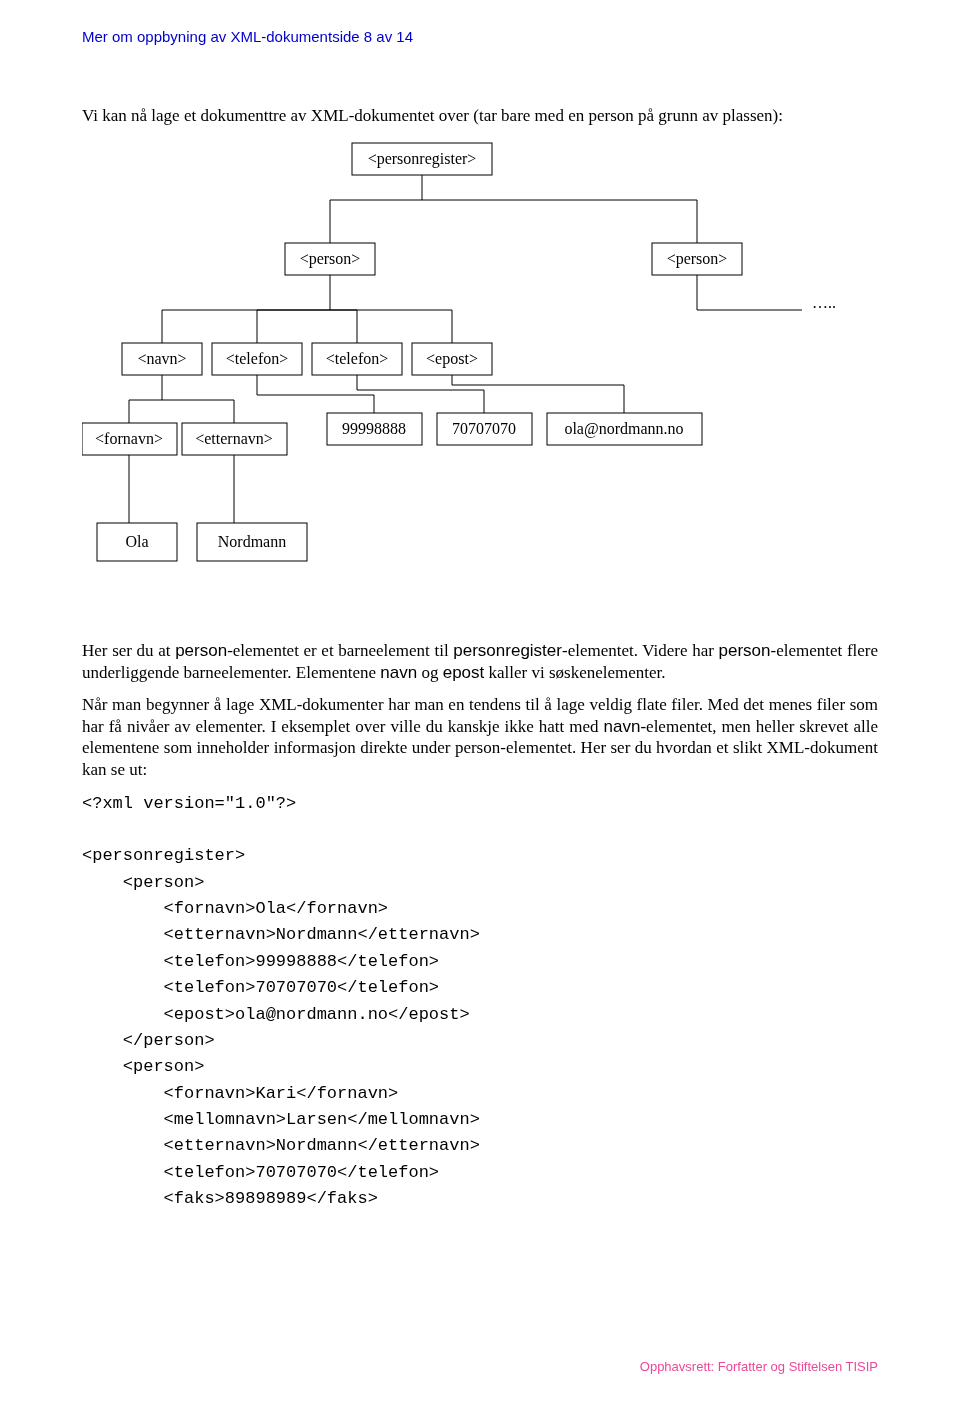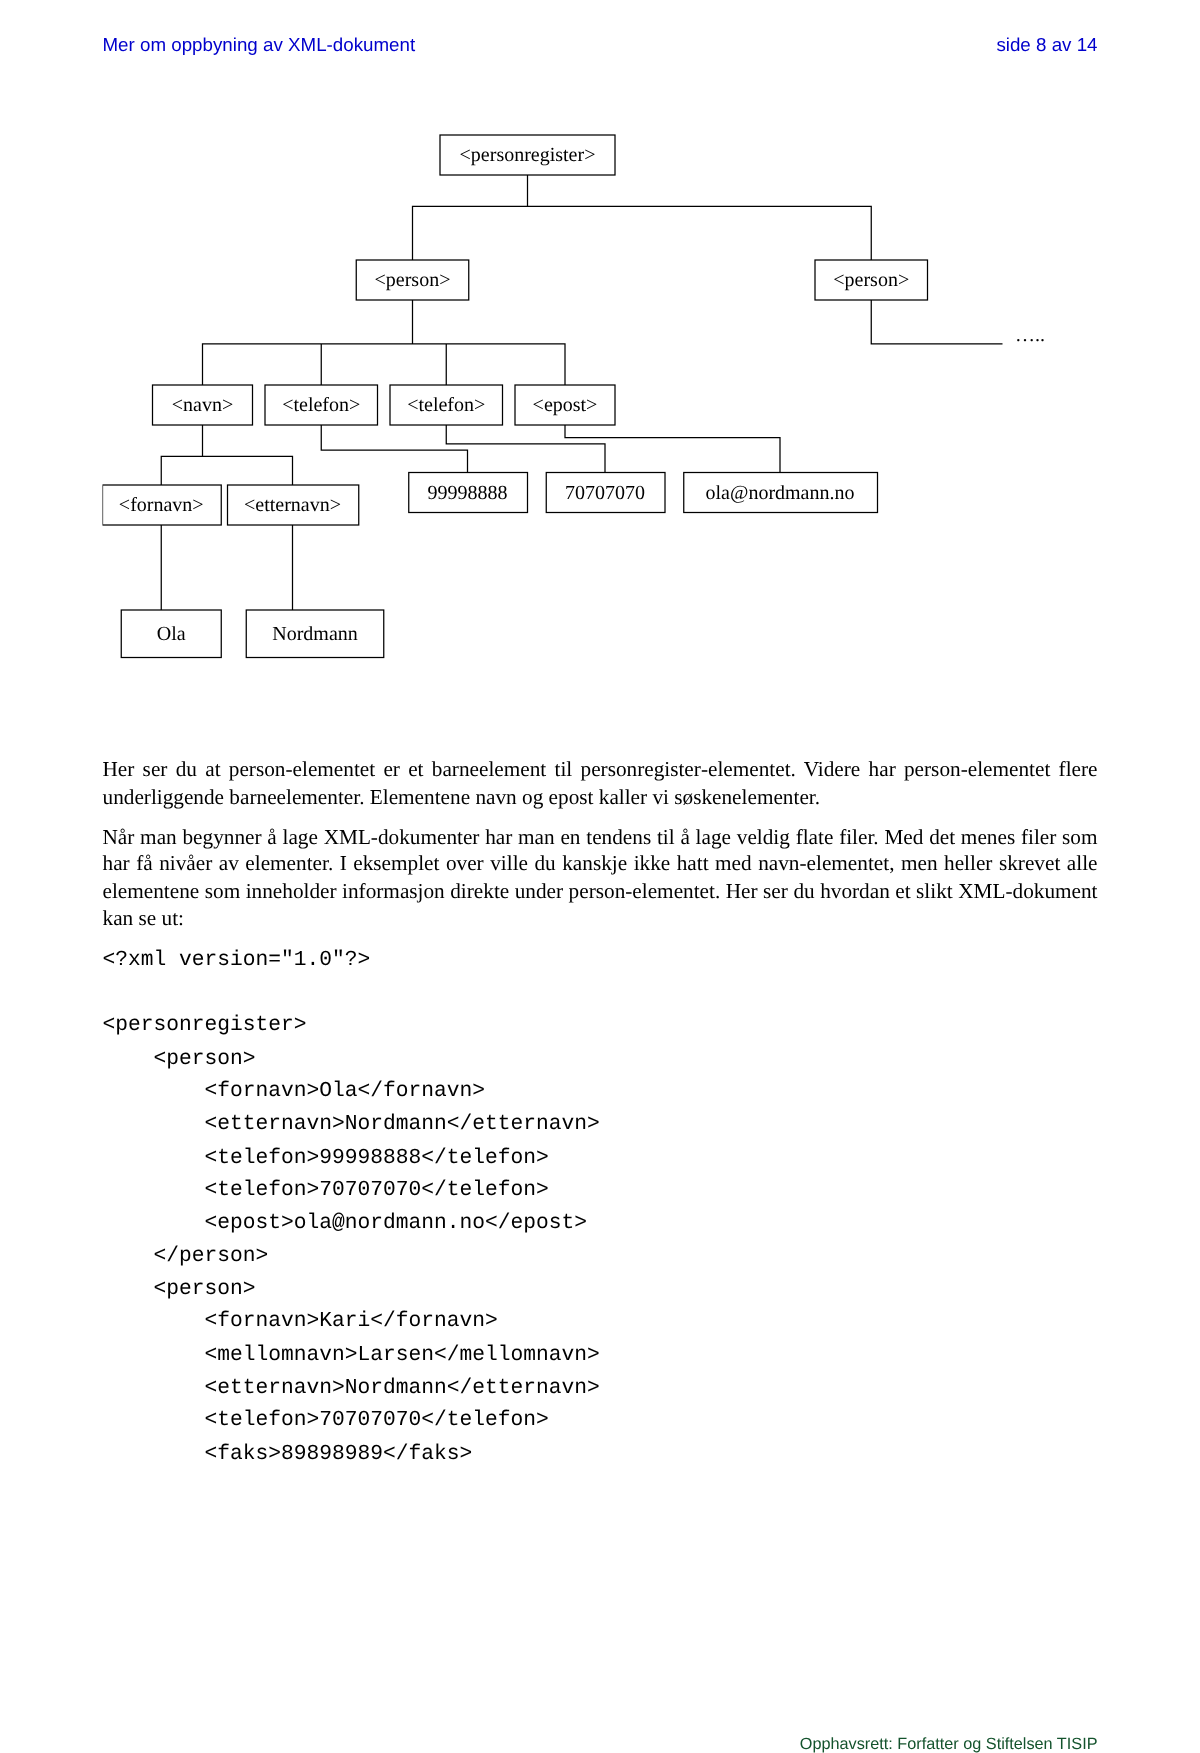--- a/index.html
+++ b/index.html
@@ -13,21 +13,20 @@
       position: relative;
       box-sizing: border-box;
     }
     .page {
       padding: 28px 82px 40px 82px;
       box-sizing: border-box;
       width: 960px;
     }
     .header-row {
       display: flex;
-      justify-content: space-between;
       font-family: Arial, Helvetica, sans-serif;
       font-size: 15px;
       color: #0000cc;
       margin-bottom: 60px;
     }
     .intro {
       font-size: 17px;
       line-height: 1.25;
       margin-bottom: 14px;
     }
@@ -41,47 +40,48 @@
       font-size: 16px;
     }
     
     .body-text p {
       font-size: 17px;
       line-height: 1.28;
       margin: 0 0 10px 0;
       text-align: justify;
     }
     .body-text .mono, .xml-code {
-      font-family: Liberation Serif, serif;
+      font-family: Liberation Sans, sans-serif;
     }
     .xml-block {
       font-family: "Courier New", Courier, monospace;
       font-size: 17px;
       line-height: 1.55;
       white-space: pre;
       margin-top: 8px;
     }
     .footer {
       position: absolute;
       right: 82px;
-      bottom: 0;
+      bottom: 28px;
       font-family: Arial, Helvetica, sans-serif;
       font-size: 13px;
-      color: #14532d;
+      color: #ec4899;
     }
   </style>
 </head>
 <body>
 
 <div class="page">
   <div class="header-row">
     <span>Mer om oppbyning av XML-dokument</span>
     <span>side 8 av 14</span>
   </div>
 
+  <div class="intro">Vi kan nå lage et dokumenttre av XML-dokumentet over (tar bare med en person på grunn av plassen):</div>
 
   <div class="diagram">
     <svg width="800" height="470" viewBox="0 0 800 470">
 
       <g>
         <rect x="270" y="3" width="140" height="32" fill="#fff" stroke="#000"></rect>
         <text x="340" y="24" text-anchor="middle">&lt;personregister&gt;</text>
       </g>
 
       <g>

